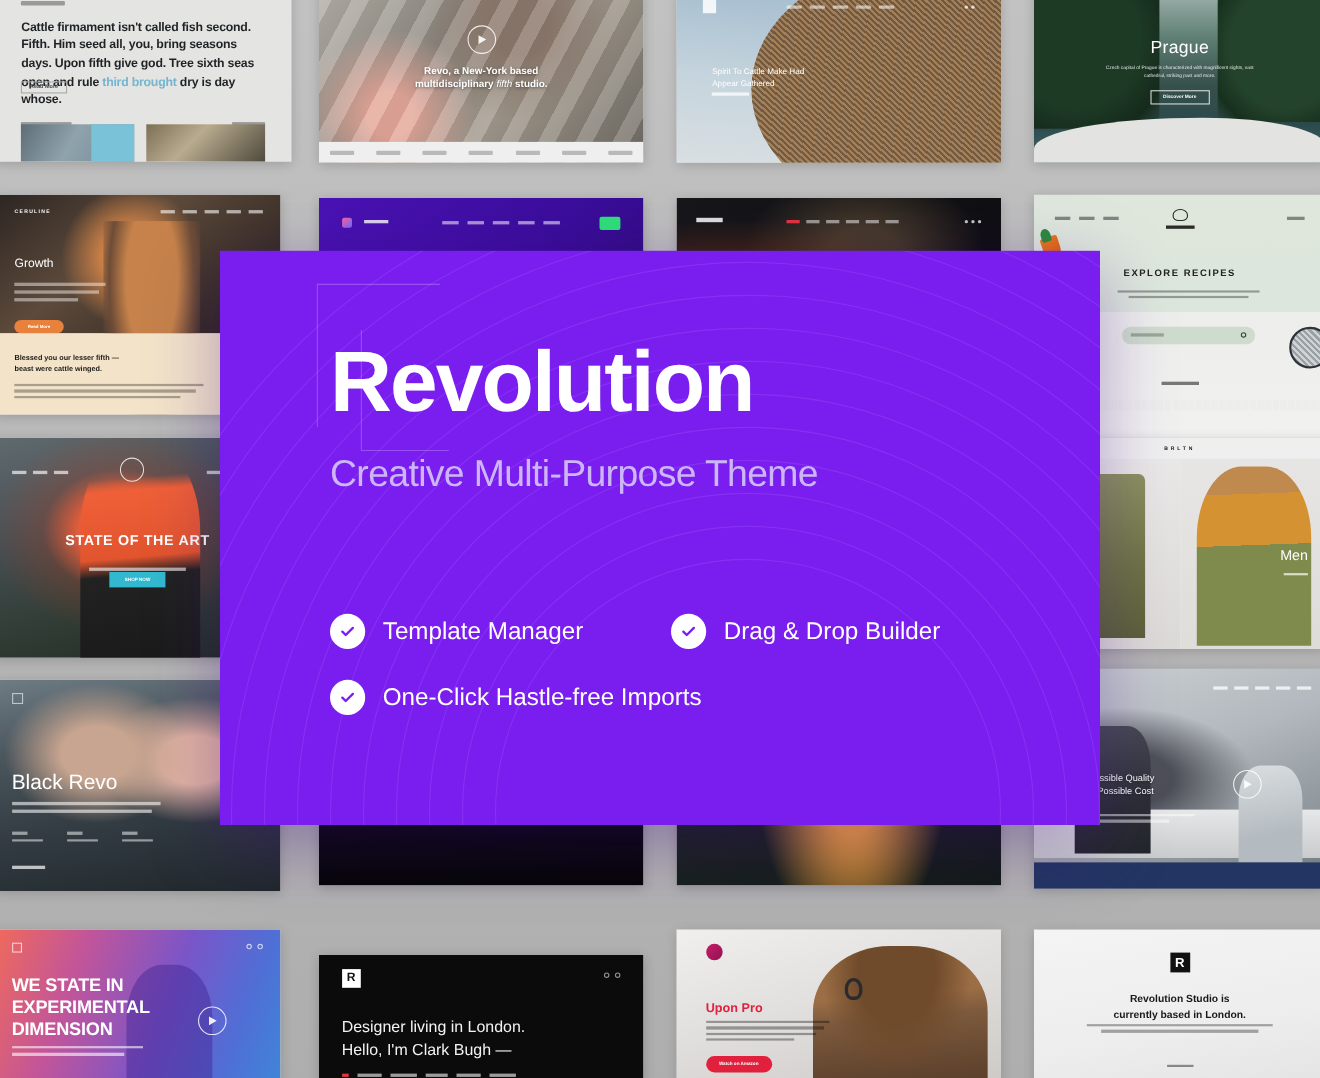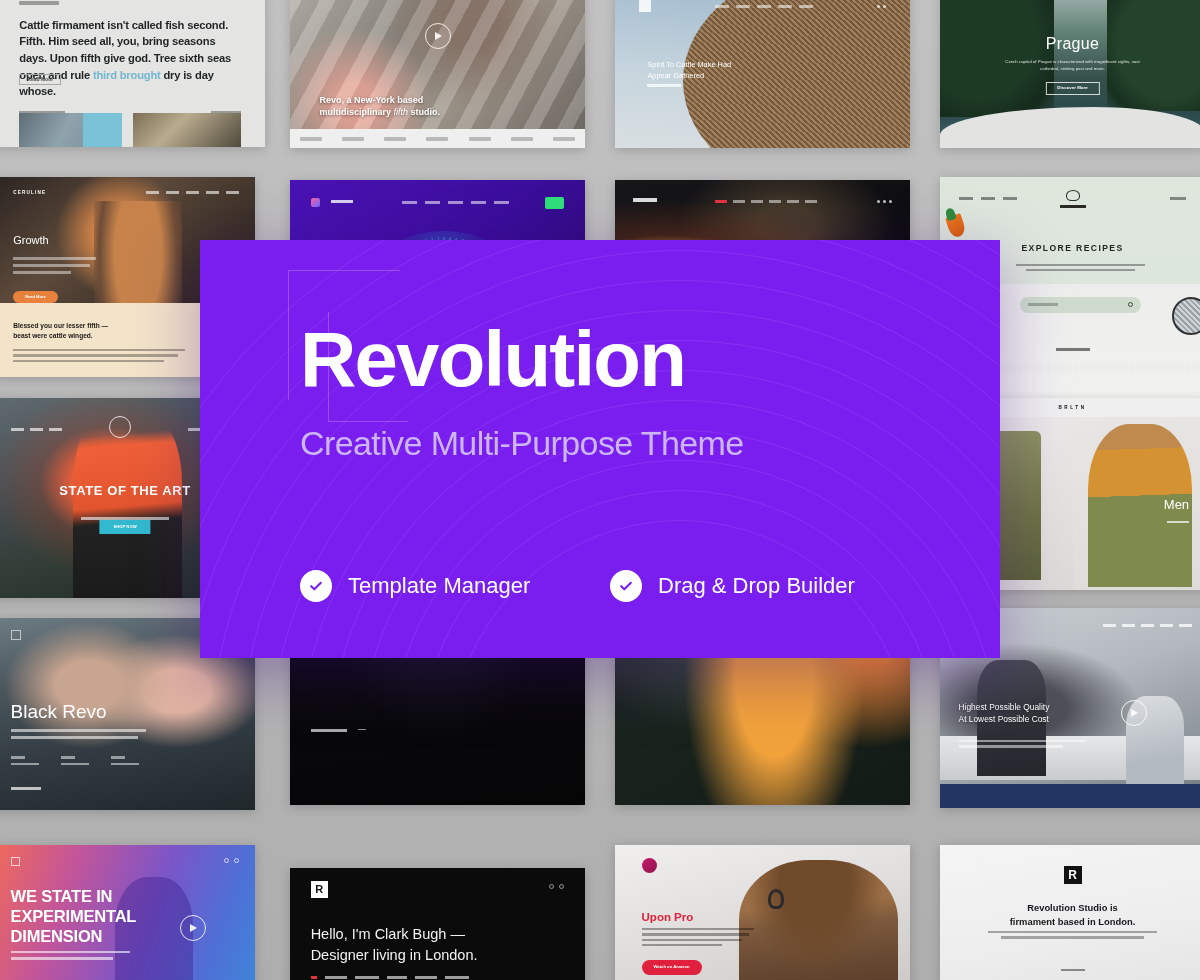--- a/index.html
+++ b/index.html
@@ -58,22 +58,22 @@
   #t1 .ph.b { left:51%; width:40%;
      background:linear-gradient(135deg,#7d6f55 0%,#b9ab8e 40%,#4f4a3c 100%); }
 
   
   #t2 .inner { background:
       radial-gradient(circle at 22% 72%, #e5a89a 0 8%, transparent 30%),
       radial-gradient(circle at 62% 20%, #8e7a6d 0 12%, transparent 40%),
       linear-gradient(130deg,#b6b1a9 0%, #8d8981 35%, #a39b8f 60%, #6f6a63 100%); }
   #t2 .sheets { position:absolute; inset:0;
       background:repeating-linear-gradient(118deg, rgba(255,255,255,.16) 0 14px, rgba(0,0,0,.06) 14px 30px); }
-  #t2 .cap { position:absolute; left:10%; right:10%; top:42%; text-align:left;
-      font: 700 9px/1.35 "Liberation Sans", sans-serif; color:#fff; text-shadow:0 1px 3px rgba(0,0,0,.5);margin-top:36px; }
+  #t2 .cap { position:absolute; left:10%; right:10%; top:42%; text-align:center;
+      font: 700 9px/1.35 "Liberation Sans", sans-serif; color:#fff; text-shadow:0 1px 3px rgba(0,0,0,.5); }
   #t2 .cap em { font-style:italic; font-weight:400; }
   #t2 .foot { position:absolute; left:0; right:0; bottom:0; height:12%; background:#efefef;
       display:flex; align-items:center; justify-content:space-around; }
   #t2 .foot i { display:block; width:22px; height:4px; background:#b9b9b9; border-radius:1px; }
 
   
   #t3 .inner { background:linear-gradient(185deg,#9fb9cd 0%, #c5d4dd 55%, #d9dfe2 100%); }
   #t3 .dome { position:absolute; right:-28%; top:-18%; width:105%; height:150%;
       border-radius:50%;
       background:repeating-linear-gradient(42deg,#a07c54 0 2px,#6f5336 2px 4px);
@@ -311,21 +311,21 @@
   #t18 .h { position:absolute; left:6%; top:44%; font:400 19px/1 "Liberation Sans",sans-serif; color:#fff; }
   #t18 .d { position:absolute; left:6%; top:58%; width:52%; }
   #t18 .d i { display:block; height:2.6px; margin-bottom:4px; background:rgba(255,255,255,.58); }
   #t18 .meta { position:absolute; left:6%; top:72%; display:flex; gap:22px; }
   #t18 .meta span { display:block; }
   #t18 .meta i { display:block; height:2.4px; background:rgba(255,255,255,.5); margin-bottom:4px; width:28px; }
   #t18 .btn { position:absolute; left:6%; top:88%; width:30px; height:3px; background:rgba(255,255,255,.7); }
 
   
   #card {
-    position:absolute; left:200px; top:240px; width:800px; height:418px;
+    position:absolute; left:200px; top:228px; width:800px; height:522px;
     background:#7a1ef0; overflow:hidden;
     box-shadow: 0 18px 60px rgba(60,10,130,.35);
     text-decoration: underline;
   }
   #card .arcs { position:absolute; right:-270px; top:-80px; width:1180px; height:1180px; }
   #card .arcs span { position:absolute; border-radius:50%; border:1.6px solid rgba(255,255,255,.085); }
   #card .sqline { position:absolute; left:88px; top:30px; width:112px; height:130px;
       border:1.2px solid rgba(255,255,255,.22); border-bottom:none; border-right:none; }
   #card .sqline2 { position:absolute; left:128px; top:72px; width:80px; height:110px;
       border-left:1.2px solid rgba(255,255,255,.22); border-bottom:1.2px solid rgba(255,255,255,.22); }
@@ -632,22 +632,22 @@
     </div>
 
     <div class="tile" id="t15" style="left:290px;top:868px;width:295px;height:125px;">
       <div class="inner">
         <div class="logo">R</div>
         <div class="ic">
             <i></i>
             <i></i>
           </div>
         <div class="h">
+          <div>Designer living in London.</div>
           <div>Hello, I'm Clark Bugh —</div>
-          <div>Designer living in London.</div>
         </div>
         <div class="tags">
           <i class="r"></i>
             <i style="width:22px"></i>
             <i style="width:24px"></i>
             <i style="width:20px"></i>
             <i style="width:22px"></i>
             <i style="width:24px"></i>
         </div>
       </div>
@@ -667,21 +667,21 @@
           </div>
         <div class="btn">Watch on Amazon</div>
       </div>
     </div>
 
     <div class="tile" id="t17" style="left:940px;top:845px;width:265px;height:148px;">
       <div class="inner">
         <div class="logo">R</div>
         <div class="h">
           <div>Revolution Studio is</div>
-          <div>firmament based in London.</div>
+          <div>currently based in London.</div>
         </div>
         <div class="d">
             <i style="width:100%"></i>
             <i style="width:84%"></i>
           </div>
         <div class="m"><i></i></div>
 
       </div>
     </div>
 
@@ -720,17 +720,25 @@
           <span class="lbl">Template Manager</span>
         </div>
         <div class="feat">
           <span class="tick">
             <svg width="18" height="18" viewBox="0 0 18 18">
                 <path d="M4.2 9.2 L7.3 12.3 L13.8 5.8" fill="none" stroke="#7a1ef0" stroke-width="2.1" stroke-linecap="round" stroke-linejoin="round"></path>
               </svg>
           </span>
           <span class="lbl">Drag &amp; Drop Builder</span>
         </div>
+        <div class="feat wide">
+          <span class="tick">
+            <svg width="18" height="18" viewBox="0 0 18 18">
+                <path d="M4.2 9.2 L7.3 12.3 L13.8 5.8" fill="none" stroke="#7a1ef0" stroke-width="2.1" stroke-linecap="round" stroke-linejoin="round"></path>
+              </svg>
+          </span>
+          <span class="lbl">One-Click Hastle-free Imports</span>
+        </div>
       </div>
     </div>
   </div>
 
 </div>
 
 </body></html>

